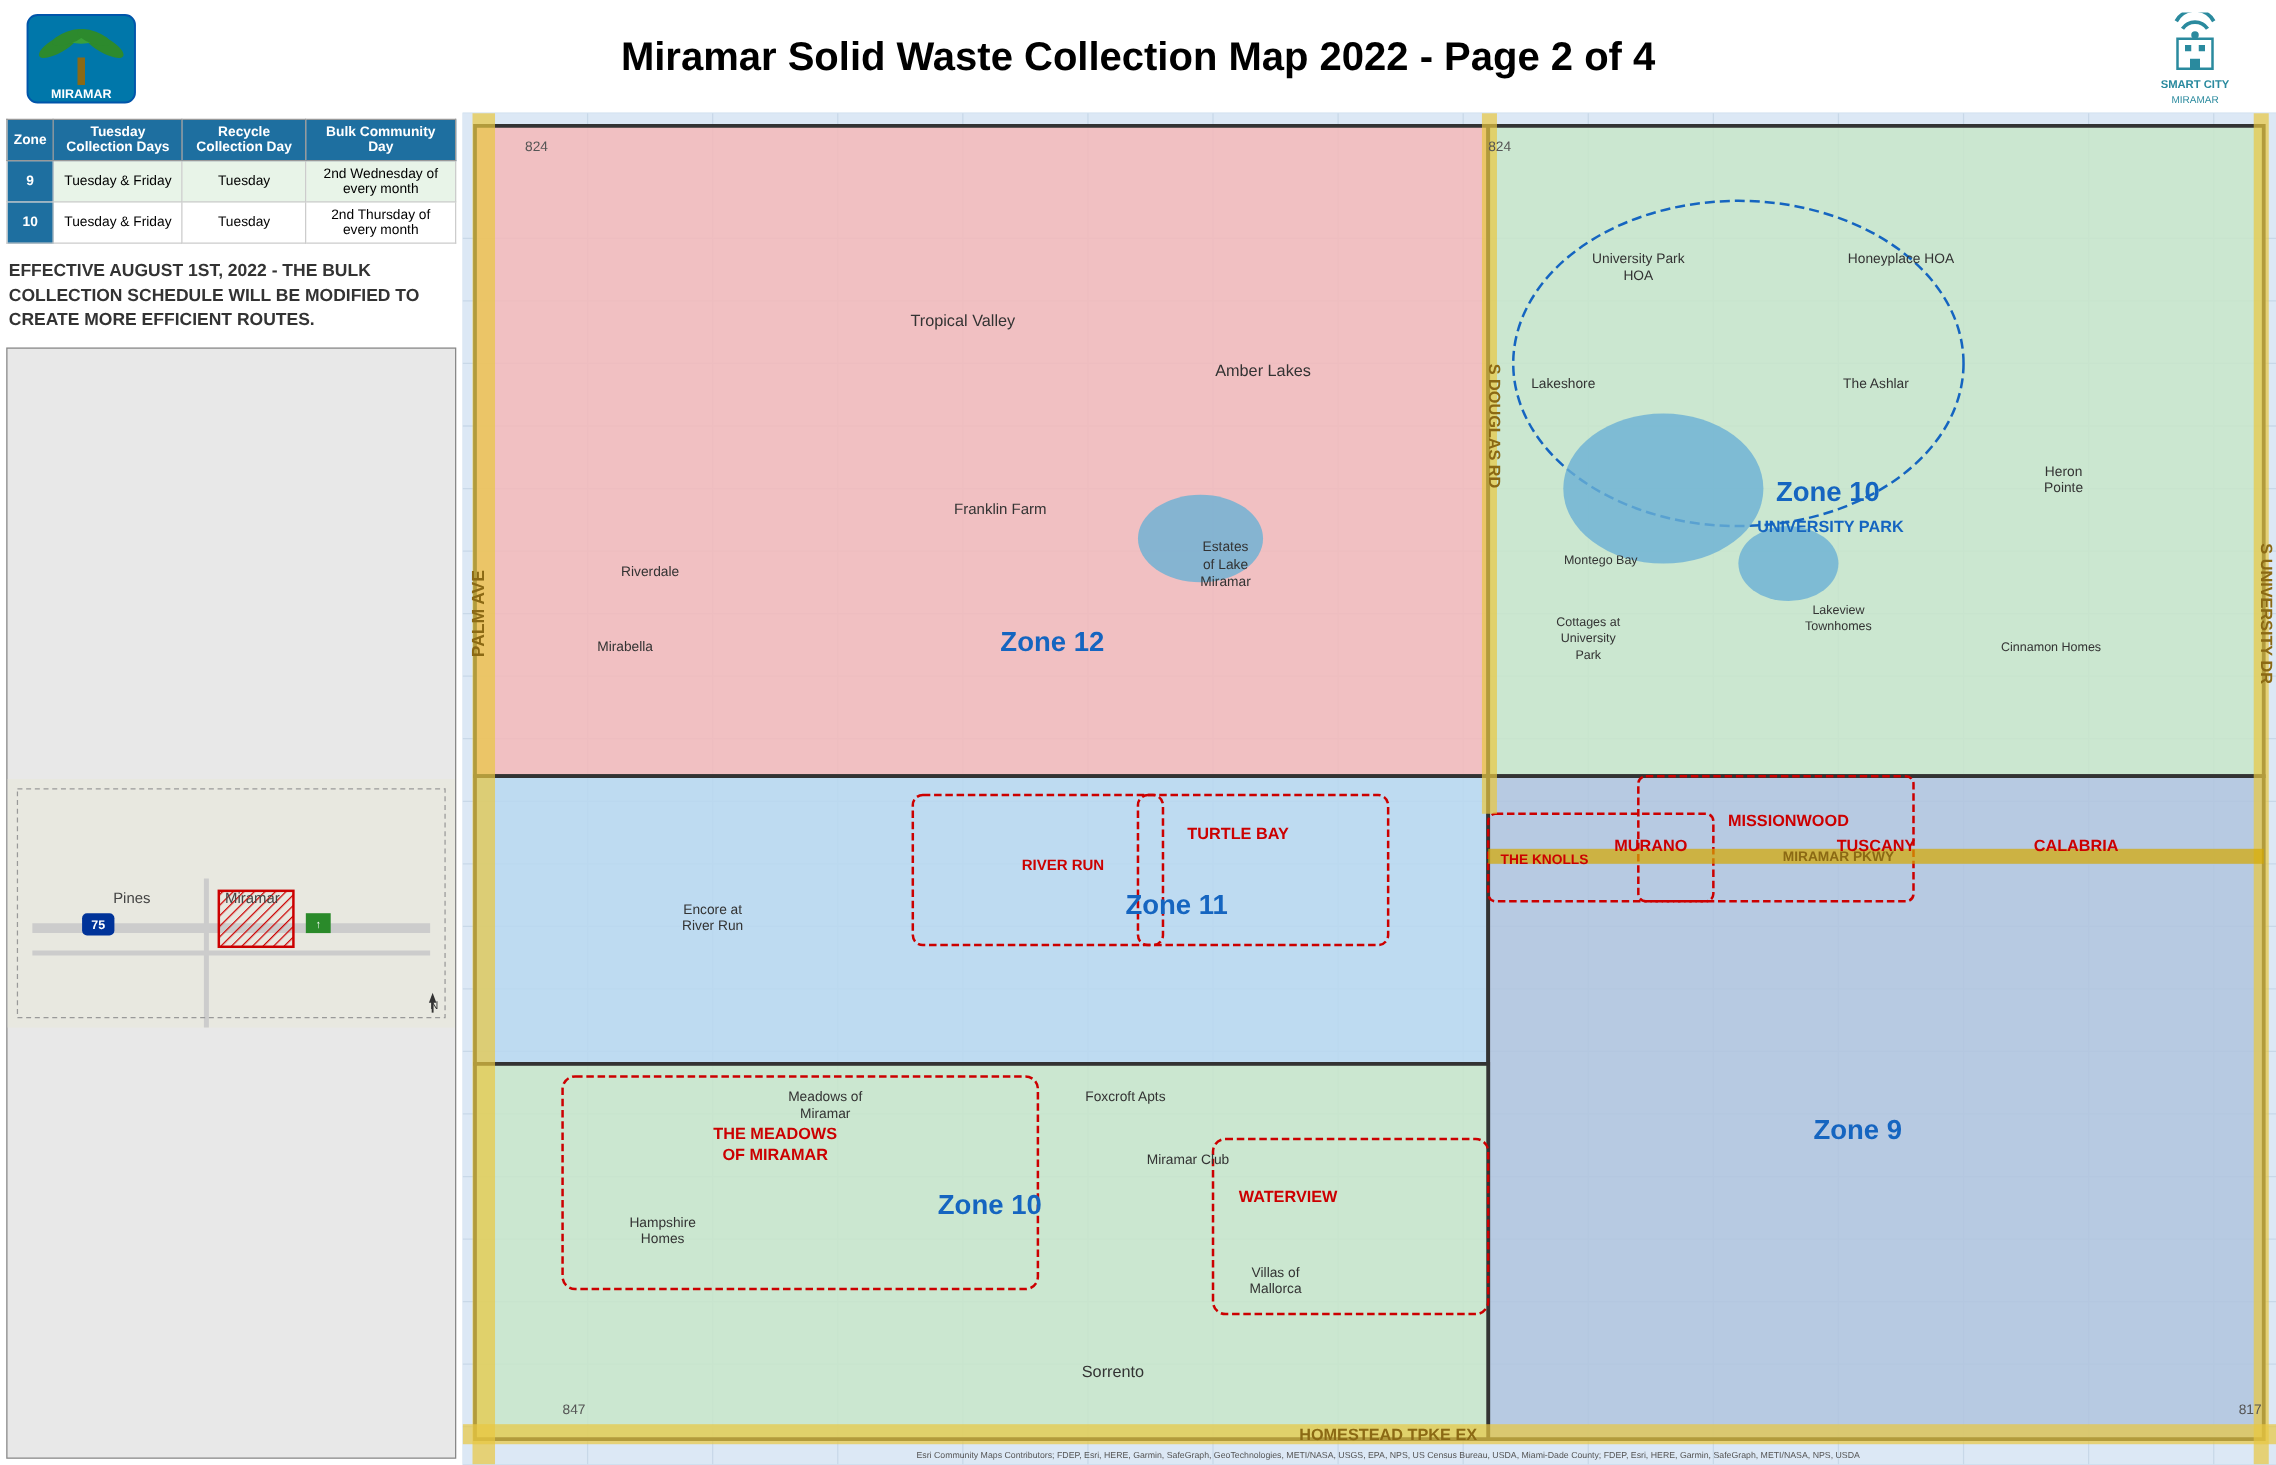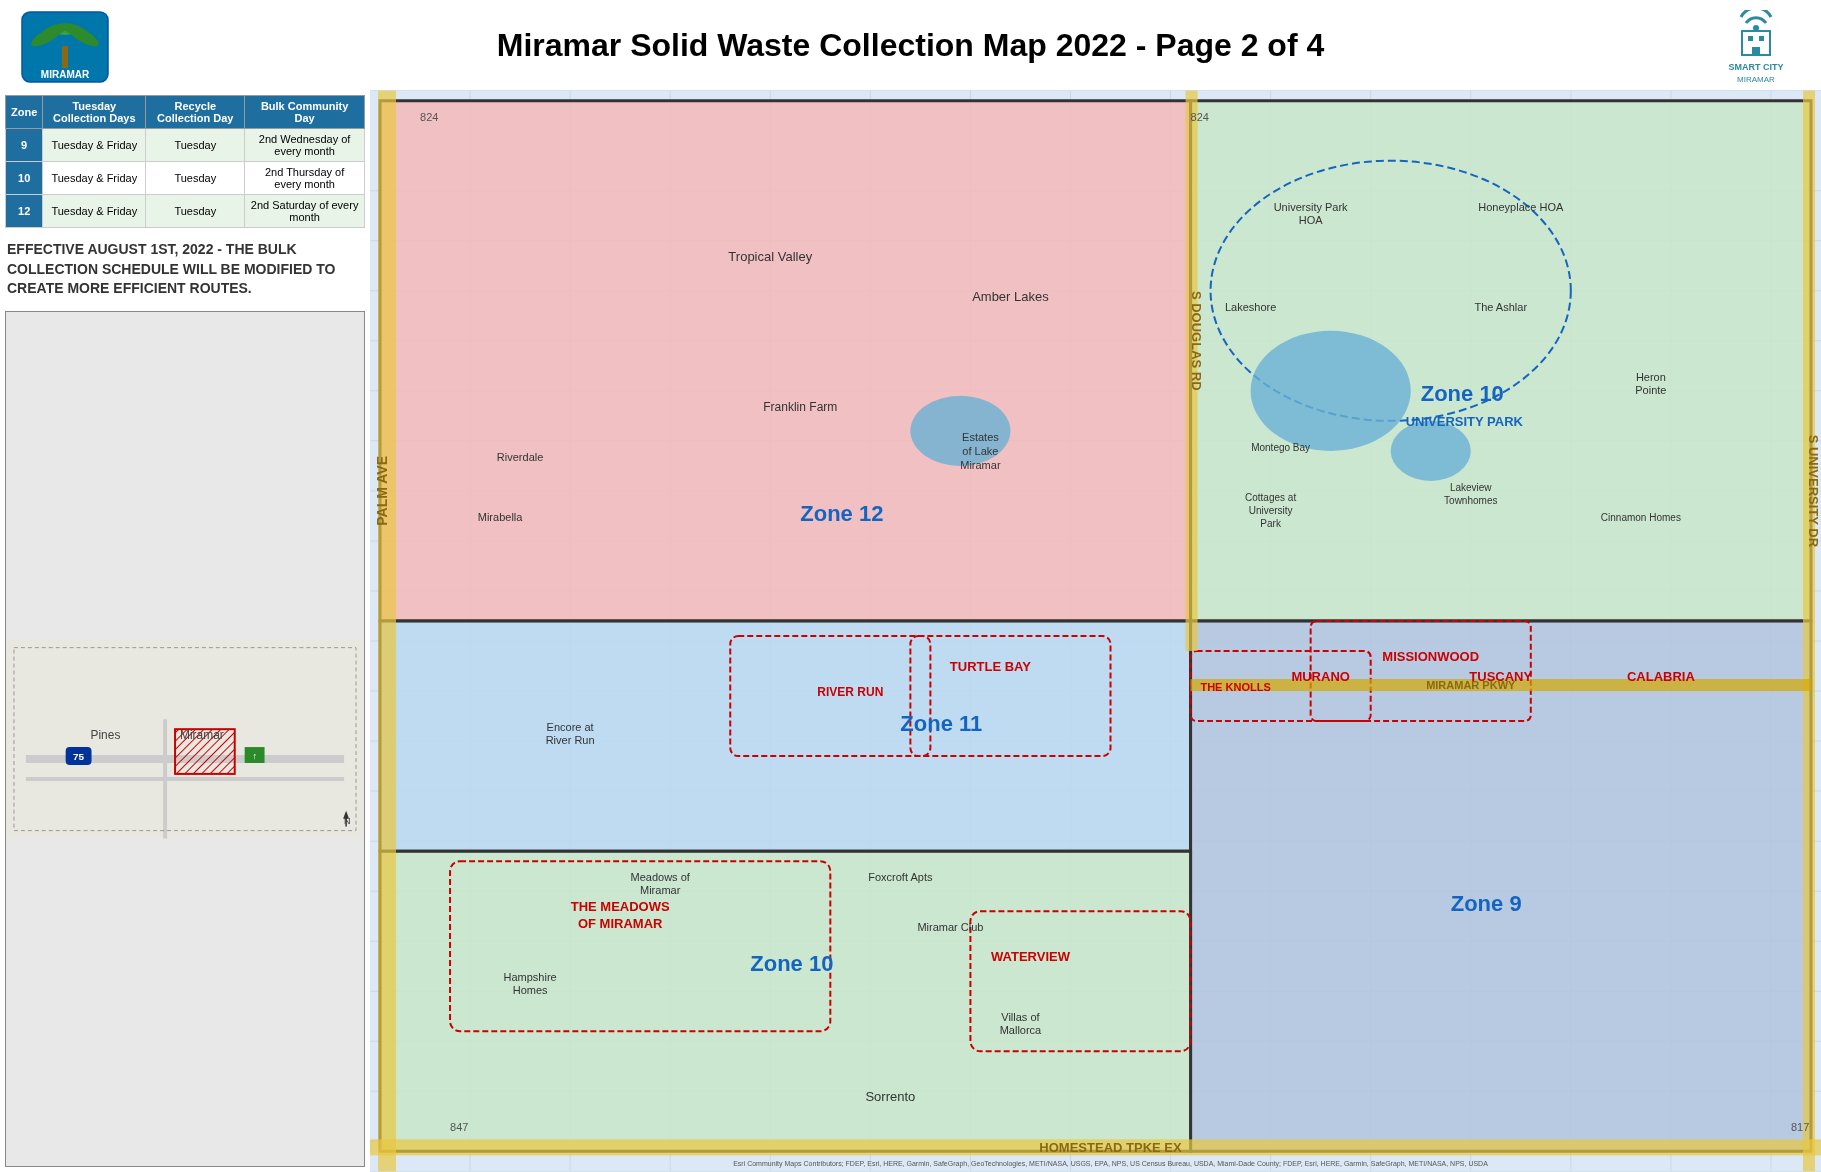--- a/index.html
+++ b/index.html
@@ -188,26 +188,20 @@
             <td>Tuesday &amp; Friday</td>
             <td>Tuesday</td>
             <td>2nd Wednesday of every month</td>
           </tr>
           <tr>
             <td class="zone-col">10</td>
             <td>Tuesday &amp; Friday</td>
             <td>Tuesday</td>
             <td>2nd Thursday of every month</td>
           </tr>
-          <tr>
-            <td class="zone-col">12</td>
-            <td>Tuesday &amp; Friday</td>
-            <td>Tuesday</td>
-            <td>2nd Saturday of every month</td>
-          </tr>
         </tbody>
     </table>
 
     <div class="notice-text">EFFECTIVE AUGUST 1ST, 2022 - THE BULK COLLECTION SCHEDULE WILL BE MODIFIED TO CREATE MORE EFFICIENT ROUTES.</div>
 
     <div class="mini-map">
       <svg viewBox="0 0 360 200" width="100%" height="100%" xmlns="http://www.w3.org/2000/svg">
 
         <rect width="360" height="200" fill="#e8e8e0"></rect>
 

